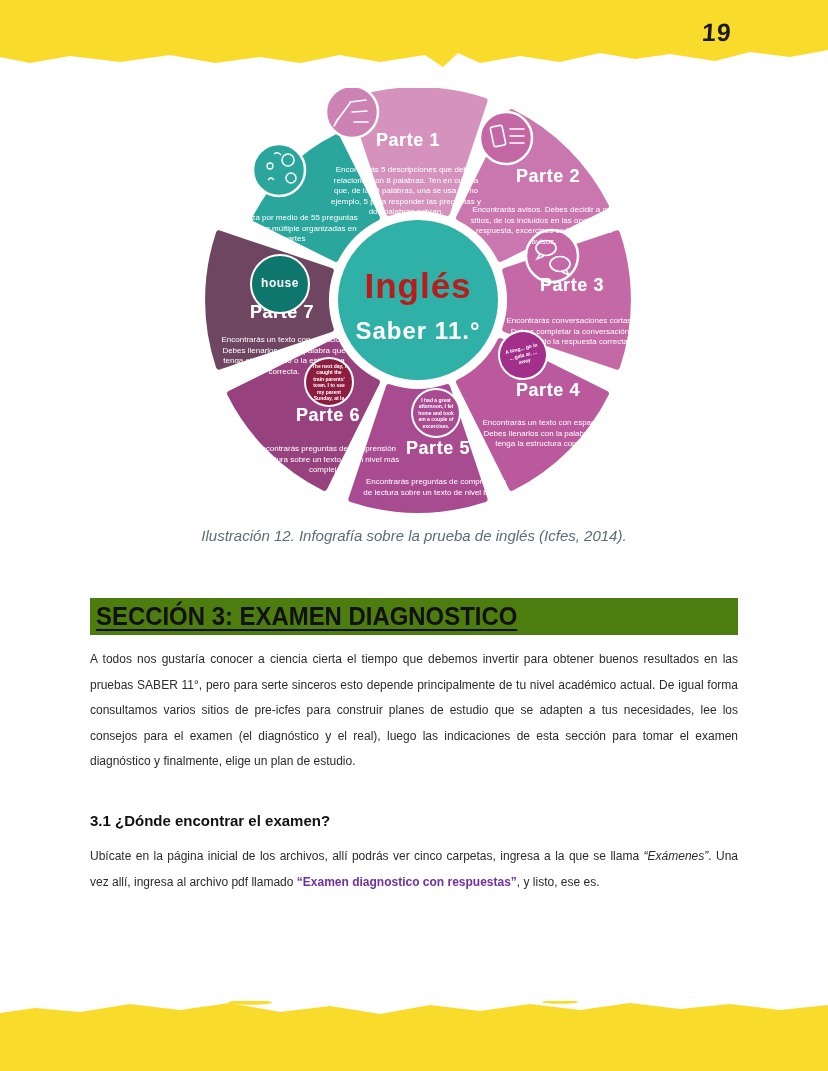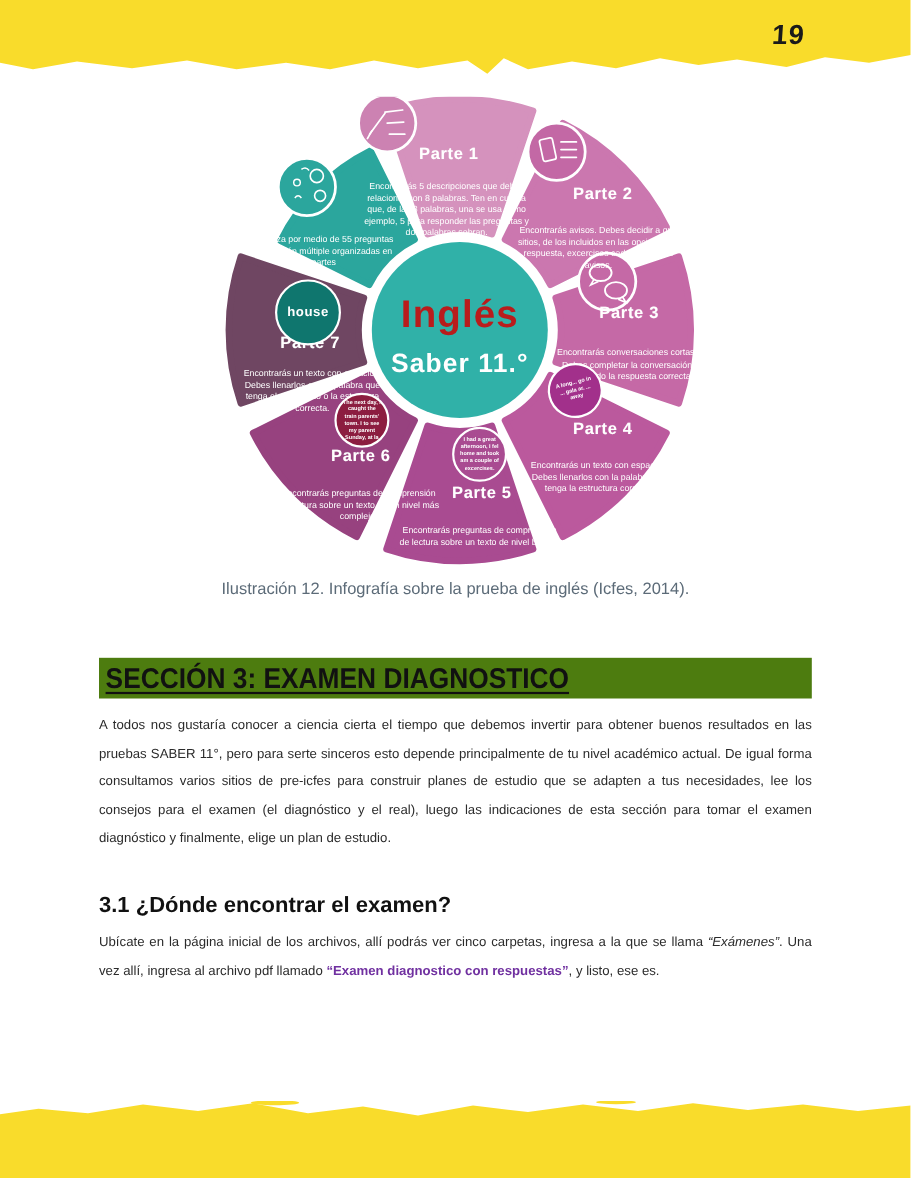--- a/index.html
+++ b/index.html
@@ -8,48 +8,48 @@
   
   .band{position:absolute;left:0;width:828px;}
   .band-top{top:0;height:72px;}
   .band-bottom{bottom:0;height:70px;}
   .page-num{position:absolute;top:18px;right:96px;font-size:25px;font-weight:bold;color:#1a1a1a;
             transform:skewX(-4deg);letter-spacing:1px;}
   
   .wheel{position:absolute;left:198px;top:88px;width:440px;height:430px;}
   .wheel svg.main{position:absolute;left:0;top:0;}
   .pt{position:absolute;transform:translate(-50%,-50%);color:#fff;font-weight:bold;
-      font-size:15px;white-space:nowrap;letter-spacing:0.6px;text-shadow:0 0 1px rgba(255,255,255,.3);text-align:center;}
+      font-size:18px;white-space:nowrap;letter-spacing:0.6px;text-shadow:0 0 1px rgba(255,255,255,.3);text-align:center;}
   .pb{position:absolute;transform:translate(-50%,-50%);color:#fff;font-size:8px;line-height:1.32;
       text-align:center;}
   .c-title{position:absolute;left:220px;top:198px;transform:translate(-50%,-50%);color:#b91c1c;
       font-size:35px;font-weight:bold;letter-spacing:1px;}
   .c-sub{position:absolute;left:220px;top:243px;transform:translate(-50%,-50%);color:#fff;
       font-size:24px;font-weight:bold;letter-spacing:1px;}
   .badge{position:absolute;transform:translate(-50%,-50%);width:50px;height:50px;border-radius:50%;
       border:2px solid #fff;box-sizing:border-box;display:flex;align-items:center;justify-content:center;
       color:#fff;font-size:5px;font-weight:bold;line-height:1.3;text-align:center;overflow:hidden;
       padding:5px;}
   #badge4{left:325px;top:267px;background:#a2308b;transform:translate(-50%,-50%) rotate(-14deg);}
   #badge5{left:238px;top:325px;background:#a94b91;}
   #badge6{left:131px;top:294px;background:#8c1d40;}
   #badge7{left:82px;top:196px;width:60px;height:60px;background:#0f766e;font-size:12px;
       font-weight:bold;letter-spacing:0.5px;}
   
-  .caption{position:absolute;left:90px;top:527px;width:648px;text-align:center;
+  .caption{position:absolute;left:90px;top:527px;width:648px;text-align:center;font-style:italic;
       font-size:15px;color:#5c6b78;}
   
   .section-bar{position:absolute;left:90px;top:598px;width:648px;height:37px;background:#4d7c0f;}
   .section-title{position:absolute;left:6px;top:3px;font-size:26px;font-weight:bold;color:#111;
       text-decoration:underline;text-decoration-thickness:2px;text-underline-offset:4px;
       transform:scaleX(.92);transform-origin:left center;letter-spacing:0px;white-space:nowrap;}
   .body-text{position:absolute;left:90px;width:648px;font-size:12px;line-height:25.5px;color:#2b2b2b;
       text-align:justify;margin:0;}
   .para1{top:647px;}
-  .h31{position:absolute;left:90px;top:812px;margin:0;font-size:20px;color:#111;}
+  .h31{position:absolute;left:90px;top:812px;margin:0;font-size:15px;color:#111;}
   .para2{top:844px;}
   .purple{color:#7030a0;font-weight:bold;}
 </style>
 </head>
 <body>
 
 <div id="page">
 
   <svg class="band band-top" viewBox="0 0 828 72">
     <polygon points="0,0 828,0 828,50 790,57 750,52 715,61 670,54 635,59 600,53 560,62 520,56 480,63 458,53 443,67 425,55 380,62 340,55 300,63 260,57 215,63 170,55 120,62 70,56 30,63 0,57" fill="#f9dc2b"></polygon>

